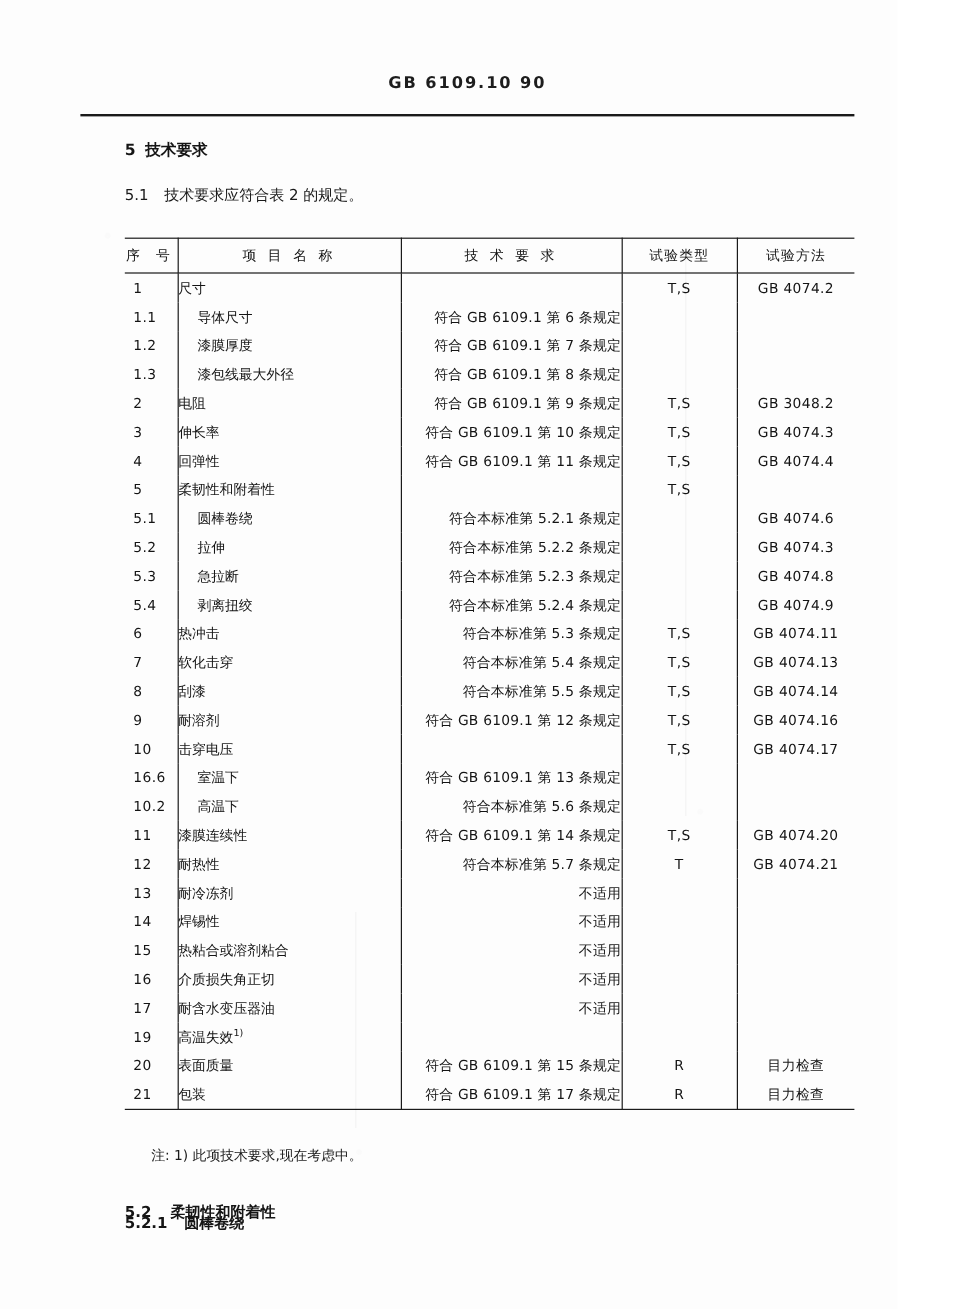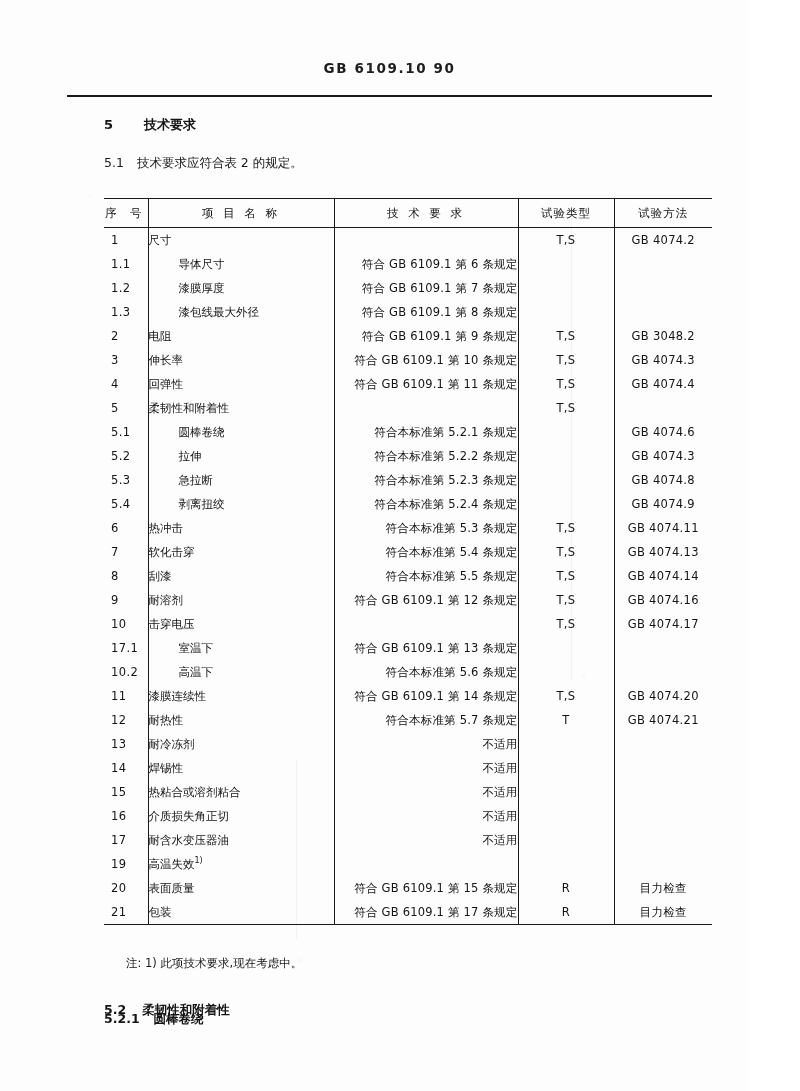--- a/index.html
+++ b/index.html
@@ -67,21 +67,21 @@
     position: absolute;
     font-size: 12.5px;
     color: #1a1a1a;
     white-space: nowrap;
   }
   .num-lead {
     display: inline-block;
     font-family: "DejaVu Sans", "Liberation Sans", sans-serif;
   }
   #sec5 { left: 104px; top: 116px; }
-  #sec5 .lab { margin-left: 31px; }
+  #sec5 .lab { margin-left: 8px; }
   #p51 { left: 104px; top: 155px; }
   #p51 .lab { margin-left: 13px; }
   .table-caption {
     position: absolute;
     left: 104px;
     top: 175px;
     width: 608px;
     text-align: center;
     font-size: 12.5px;
     color: #1a1a1a;
@@ -143,21 +143,21 @@
   .spec-table td.seq {
     text-align: left;
     padding-left: 7px;
     font-family: "DejaVu Sans", "Liberation Sans", sans-serif;
     letter-spacing: 0.4px;
   }
   .spec-table td.name {
     text-align: left;
     padding-left: 0;
   }
-  .spec-table td.name.indent { padding-left: 30px; }
+  .spec-table td.name.indent { padding-left: 16px; }
   .spec-table td.req {
     text-align: right;
     padding-left: 12px;
     letter-spacing: 0.2px;
   }
   .spec-table td.type, .spec-table td.meth {
     text-align: center;
     letter-spacing: 0.3px;
   }
   
@@ -347,21 +347,21 @@
           <td class="meth">GB 4074.16</td>
         </tr>
         <tr>
           <td class="seq">10</td>
           <td class="name">击穿电压</td>
           <td class="req"></td>
           <td class="type">T,S</td>
           <td class="meth">GB 4074.17</td>
         </tr>
         <tr>
-          <td class="seq">17.1</td>
+          <td class="seq">16.6</td>
           <td class="name indent">室温下</td>
           <td class="req">符合 GB 6109.1 第 13 条规定</td>
           <td class="type"></td>
           <td class="meth"></td>
         </tr>
         <tr>
           <td class="seq">10.2</td>
           <td class="name indent">高温下</td>
           <td class="req">符合本标准第 5.6 条规定</td>
           <td class="type"></td>

